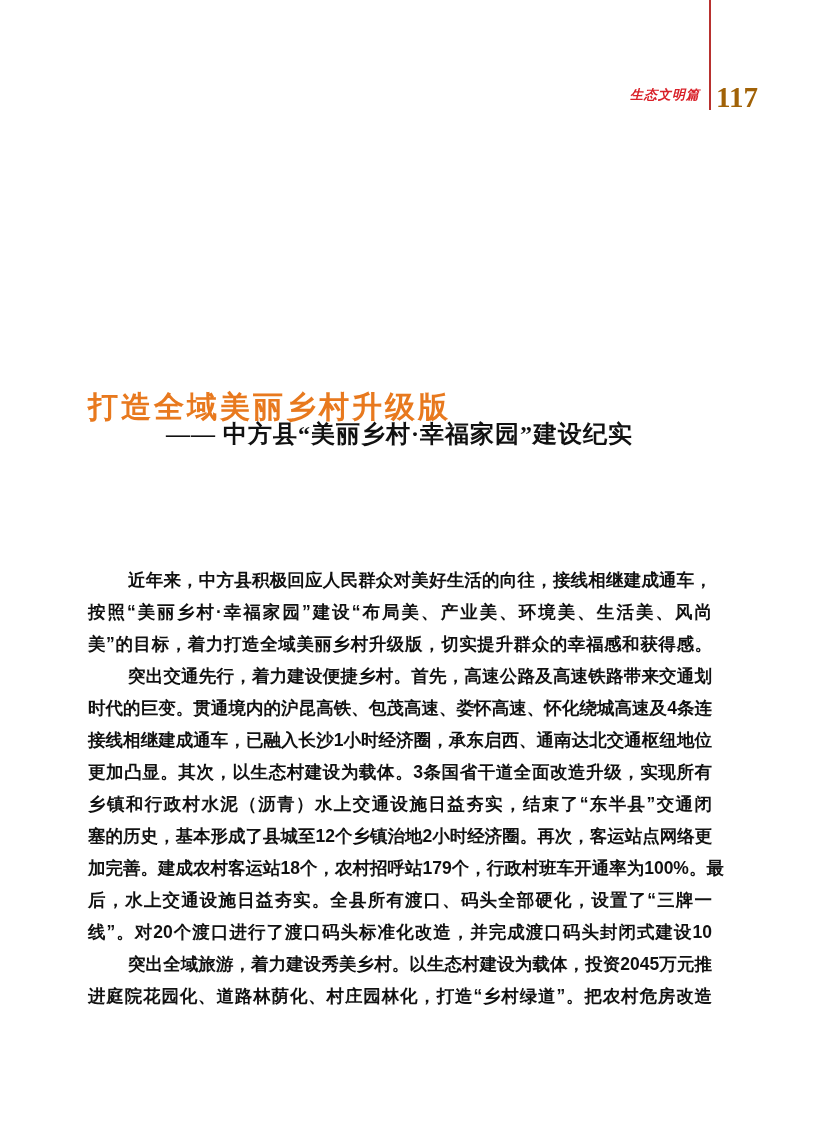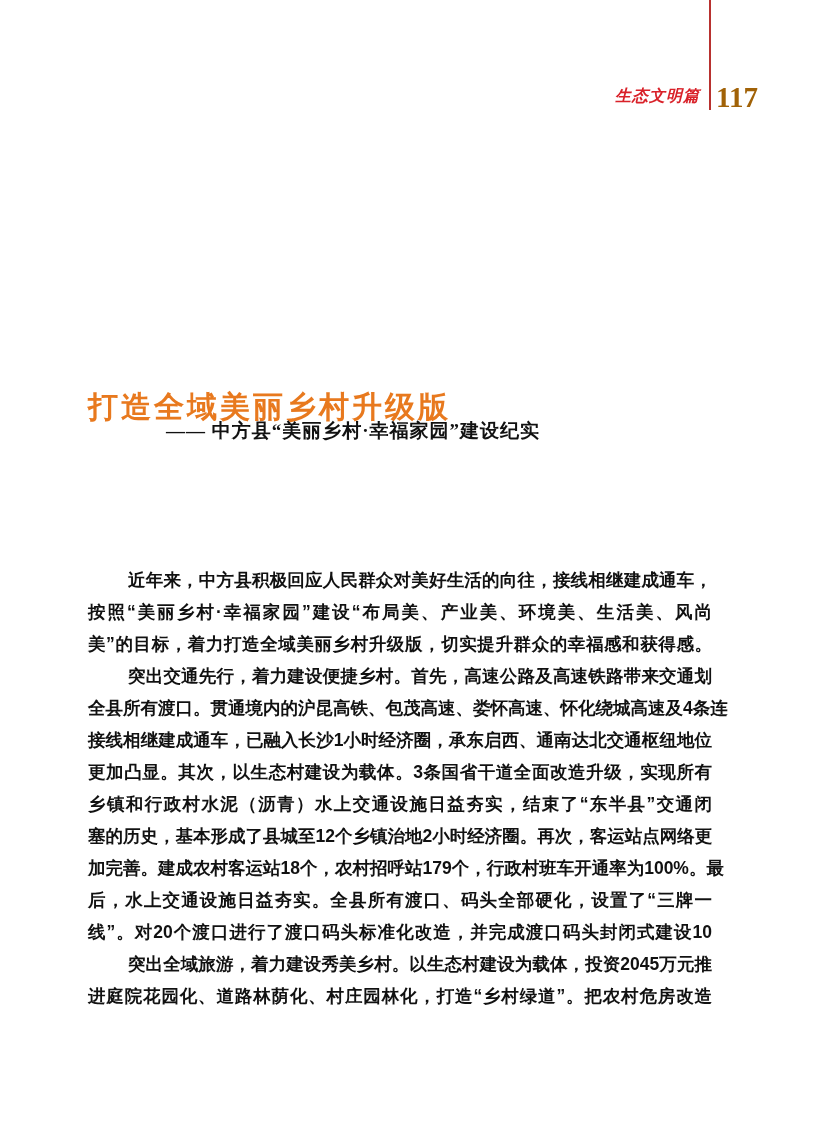--- a/index.html
+++ b/index.html
@@ -25,21 +25,21 @@
     width: 2px;
     height: 110px;
     background: var(--rule-red, #b8312f);
   }
   .chapter-label {
     position: absolute;
     left: 540px;
     top: 86px;
     width: 160px;
     text-align: right;
-    font-size: 16px;
+    font-size: 13px;
     font-weight: 700;
     font-style: italic;
     letter-spacing: 1px;
     color: var(--chapter-red, #d92129);
     font-family: "Liberation Serif", serif;
   }
   .page-number {
     position: absolute;
     left: 716px;
     top: 81px;
@@ -58,21 +58,21 @@
     font-weight: 700;
     letter-spacing: 3px;
     color: var(--title-orange, #e8791e);
     font-family: "Liberation Serif", serif;
     white-space: nowrap;
   }
   .article-subtitle {
     position: absolute;
     left: 166px;
     top: 418px;
-    font-size: 19px;
+    font-size: 24px;
     font-weight: 700;
     letter-spacing: 1px;
     color: #111111;
     font-family: "Liberation Serif", serif;
     white-space: nowrap;
   }
 
   
   .article-body {
     position: absolute;
@@ -113,21 +113,21 @@
 
   <h1 class="article-title">打造全域美丽乡村升级版</h1>
 
   <div class="article-subtitle">—— 中方县“美丽乡村·幸福家园”建设纪实</div>
 
   <div class="article-body">
     <div class="body-line indent">近年来，中方县积极回应人民群众对美好生活的向往，接线相继建成通车，</div>
     <div class="body-line">按照“美丽乡村·幸福家园”建设“布局美、产业美、环境美、生活美、风尚</div>
     <div class="body-line">美”的目标，着力打造全域美丽乡村升级版，切实提升群众的幸福感和获得感。</div>
     <div class="body-line indent">突出交通先行，着力建设便捷乡村。首先，高速公路及高速铁路带来交通划</div>
-    <div class="body-line">全县所有渡口。贯通境内的沪昆高铁、包茂高速、娄怀高速、怀化绕城高速及4条连</div>
+    <div class="body-line">时代的巨变。贯通境内的沪昆高铁、包茂高速、娄怀高速、怀化绕城高速及4条连</div>
     <div class="body-line">接线相继建成通车，已融入长沙1小时经济圈，承东启西、通南达北交通枢纽地位</div>
     <div class="body-line">更加凸显。其次，以生态村建设为载体。3条国省干道全面改造升级，实现所有</div>
     <div class="body-line">乡镇和行政村水泥（沥青）水上交通设施日益夯实，结束了“东半县”交通闭</div>
     <div class="body-line">塞的历史，基本形成了县城至12个乡镇治地2小时经济圈。再次，客运站点网络更</div>
     <div class="body-line">加完善。建成农村客运站18个，农村招呼站179个，行政村班车开通率为100%。最</div>
     <div class="body-line">后，水上交通设施日益夯实。全县所有渡口、码头全部硬化，设置了“三牌一</div>
     <div class="body-line">线”。对20个渡口进行了渡口码头标准化改造，并完成渡口码头封闭式建设10</div>
     <div class="body-line indent">突出全域旅游，着力建设秀美乡村。以生态村建设为载体，投资2045万元推</div>
     <div class="body-line">进庭院花园化、道路林荫化、村庄园林化，打造“乡村绿道”。把农村危房改造</div>
   </div>

